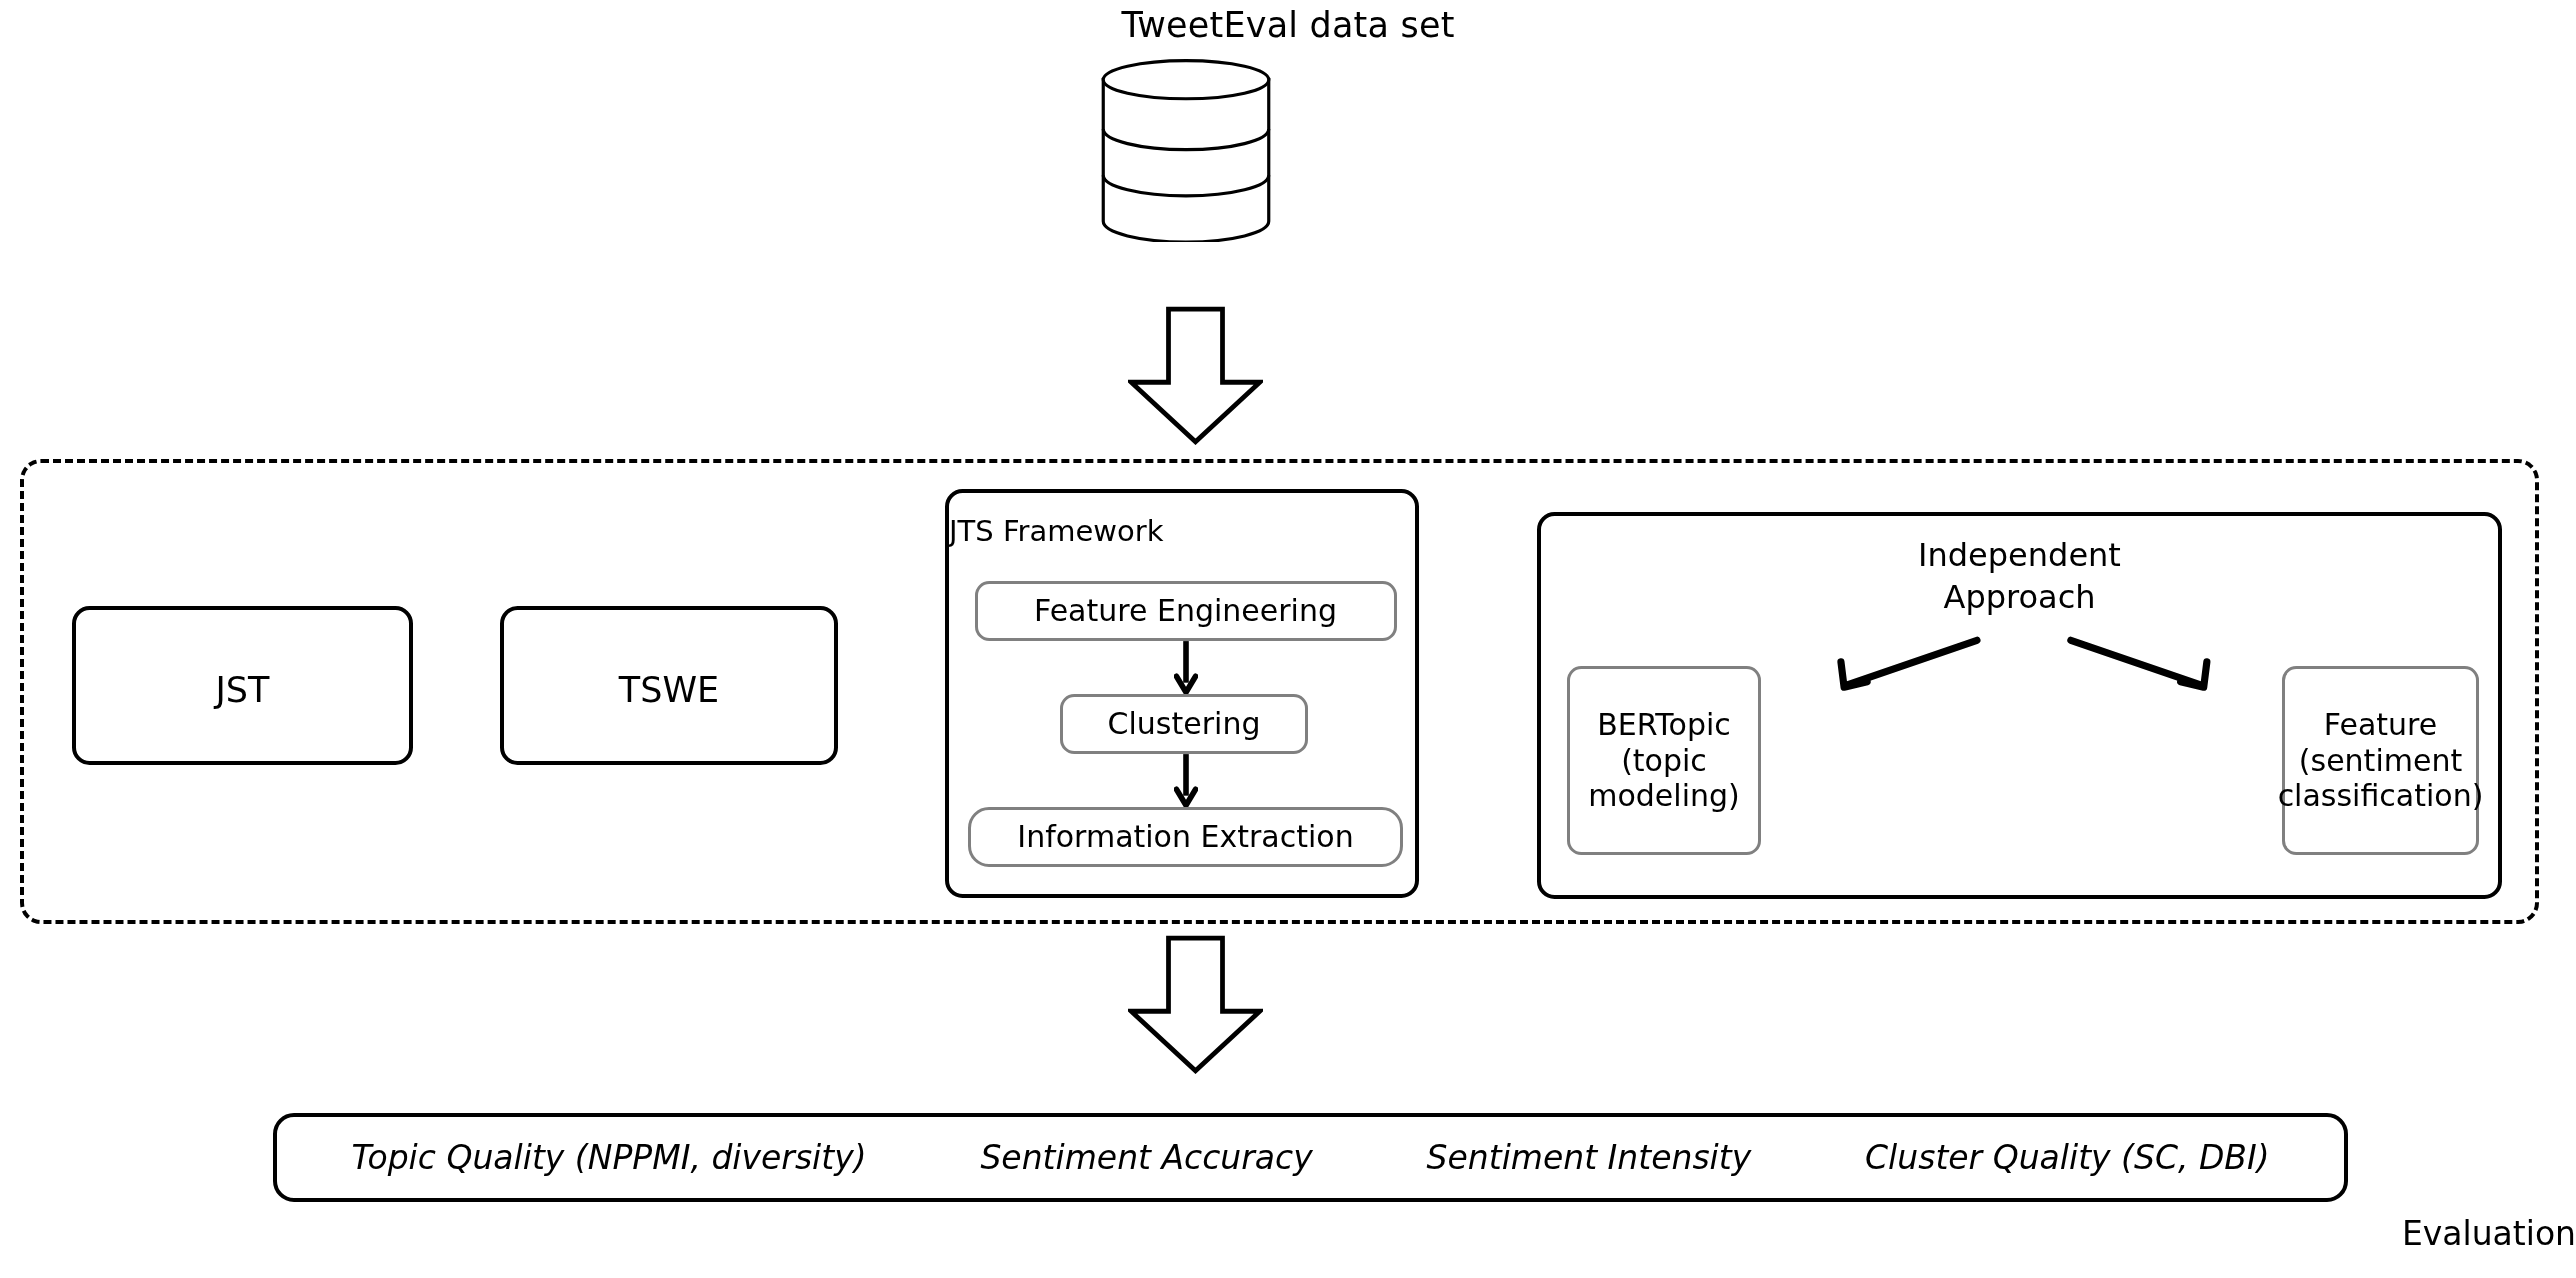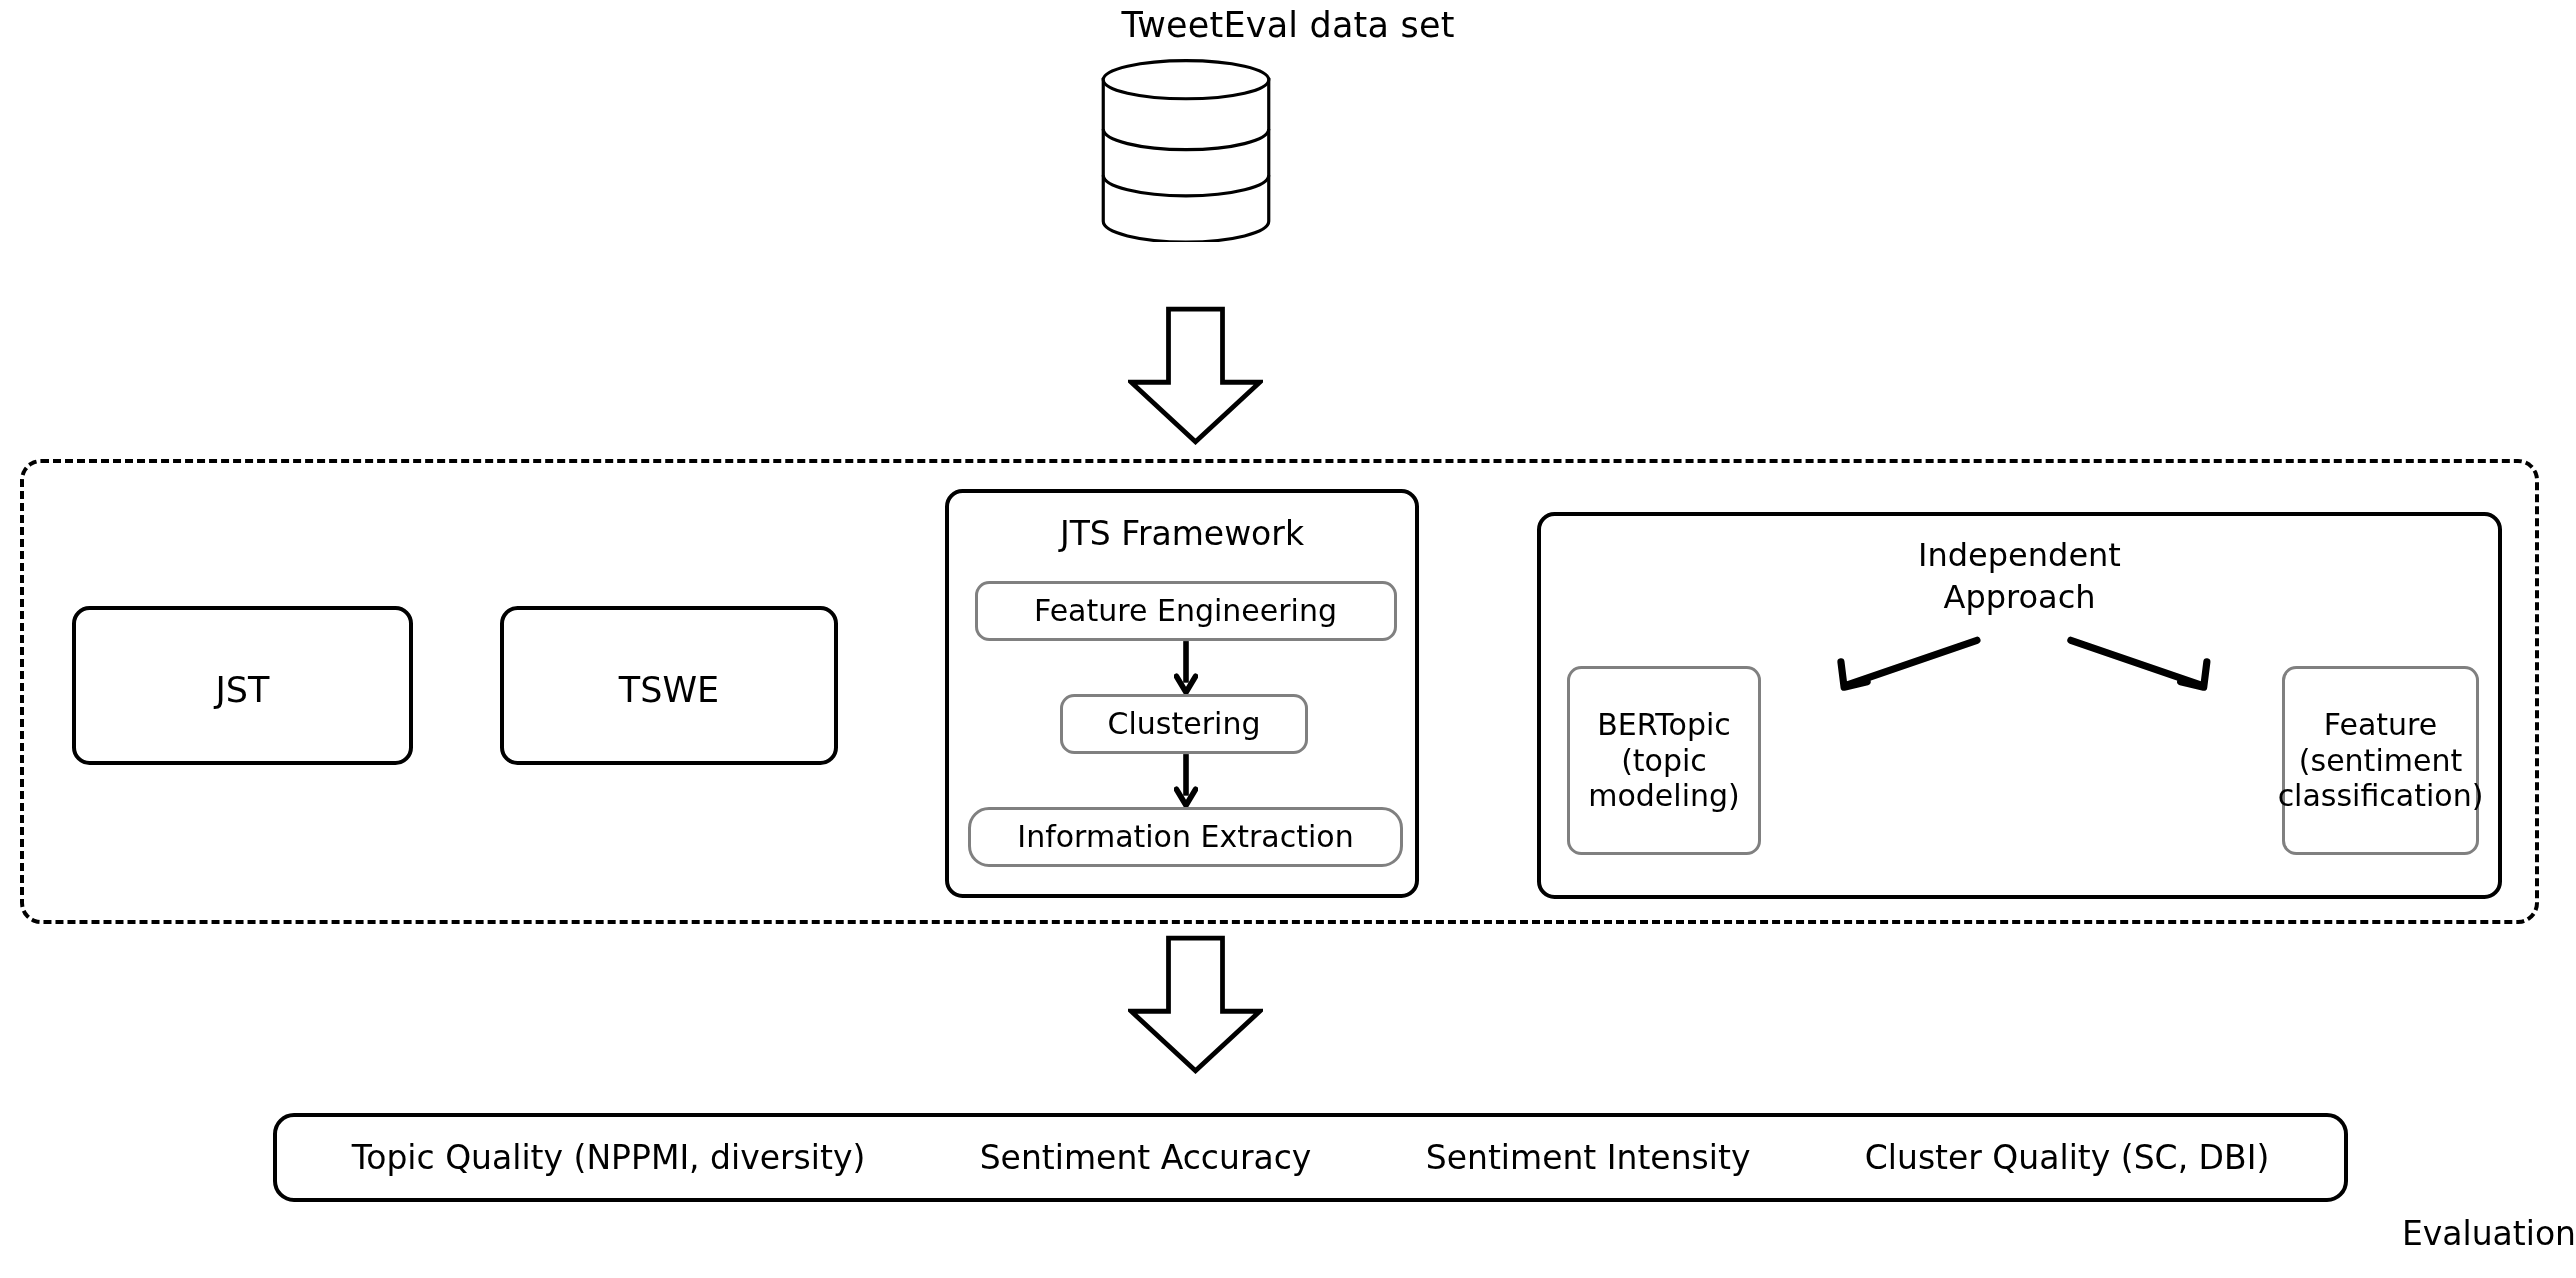--- a/index.html
+++ b/index.html
@@ -66,22 +66,22 @@
     text-align: center;
     font-size: 35px;
     color: #000;
   }
   .label-jst  { top: 60px; }
   .label-tswe { top: 60px; }
 
   .jts-title {
     position: absolute;
     left: 0; right: 0; top: 21px;
-    text-align: center;
-    font-size: 33px;
+    text-align: left;
+    font-size: 29px;
     color: #000;
   }
 
   
   .box-gray {
     border: 3.2px solid #808080;
     border-radius: 14.3px;
     background: #ffffff;
     display: flex;
     align-items: center;
@@ -125,20 +125,21 @@
     background: #fff;
     display: flex;
     align-items: center;
     justify-content: space-around;
     padding: 0 17.5px;
   }
   .eval-item {
     font-size: 33px;
     color: #000;
     white-space: nowrap;
+    font-style: italic;
   }
   .eval-caption {
     left: 0; top: 1214px; width: 2576px;
     text-align: right;
     font-size: 33px;
     color: #000;
   }
 </style>
 </head>
 <body>

